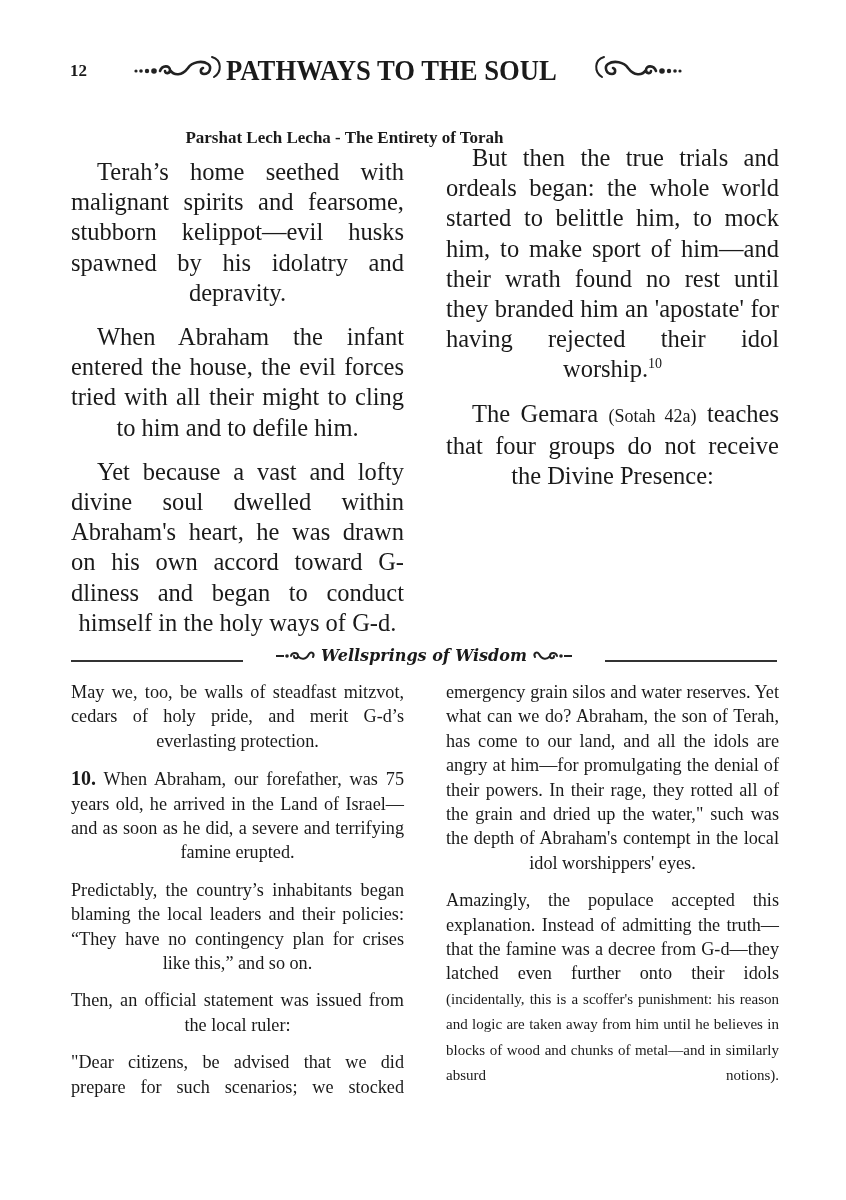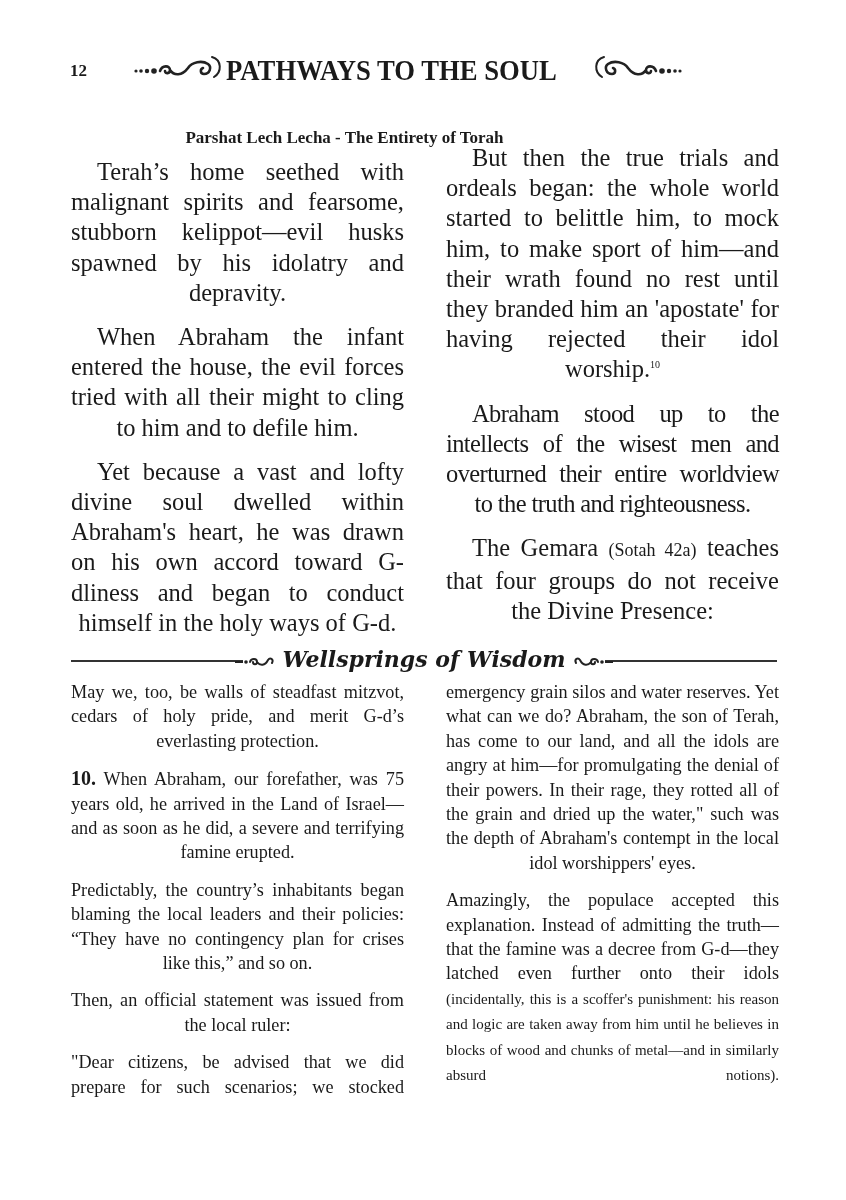--- a/index.html
+++ b/index.html
@@ -66,21 +66,21 @@
       font-size: 24.5px;
       line-height: 30.2px;
       text-align: justify;
       text-align-last: center;
       text-indent: 26px;
     }
     .main p.tight {
       letter-spacing: -0.6px;
     }
     .fn-ref {
-      font-size: 10px;
+      font-size: 14px;
       vertical-align: super;
       line-height: 0;
     }
     .small-paren {
       font-size: 18px;
     }
     .divider {
       position: absolute;
       left: 71px;
       top: 648px;
@@ -97,21 +97,21 @@
     .divider .rule.r { right: 0; width: 172px; }
     .divider .label {
       position: absolute;
       left: 0;
       width: 100%;
       top: -2px;
       text-align: center;
       font-family: "DejaVu Serif", serif;
       font-style: italic;
       font-weight: bold;
-      font-size: 22px;
+      font-size: 16px;
       white-space: nowrap;
     }
     .sub p {
       margin: 0 0 13px 0;
       font-size: 18.2px;
       line-height: 24.4px;
       text-align: justify;
       text-align-last: center;
     }
     .sub p.nolast {
@@ -159,21 +159,20 @@
 <div class="col left main" style="top:157px">
   <p>Terah’s home seethed with malignant spirits and fearsome, stubborn kelippot—evil husks spawned by his idolatry and depravity.</p>
   <p>When Abraham the infant entered the house, the evil forces tried with all their might to cling to him and to defile him.</p>
   <p>Yet because a vast and lofty divine soul dwelled within Abraham's heart, he was drawn on his own accord toward G-dliness and began to conduct himself in the holy ways of G-d.</p>
 </div>
 
 <div class="col right main" style="top:143px">
   <p>
     <span>But then the true trials and ordeals began: the whole world started to belittle him, to mock him, to make sport of him—and their wrath found no rest until they branded him an 'apostate' for having rejected their idol worship.</span><span class="fn-ref">10</span>
   </p>
-  <p class="tight">Abraham stood up to the intellects of the wisest men and overturned their entire worldview to the truth and righteousness.</p>
   <p>
     <span>The Gemara </span><span class="small-paren">(Sotah 42a)</span><span> teaches that four groups do not receive the Divine Presence:</span>
   </p>
 </div>
 
 <div class="divider">
   <div class="rule l"></div>
   <div class="rule r"></div>
   <div class="label">
     <span class="ornament">

